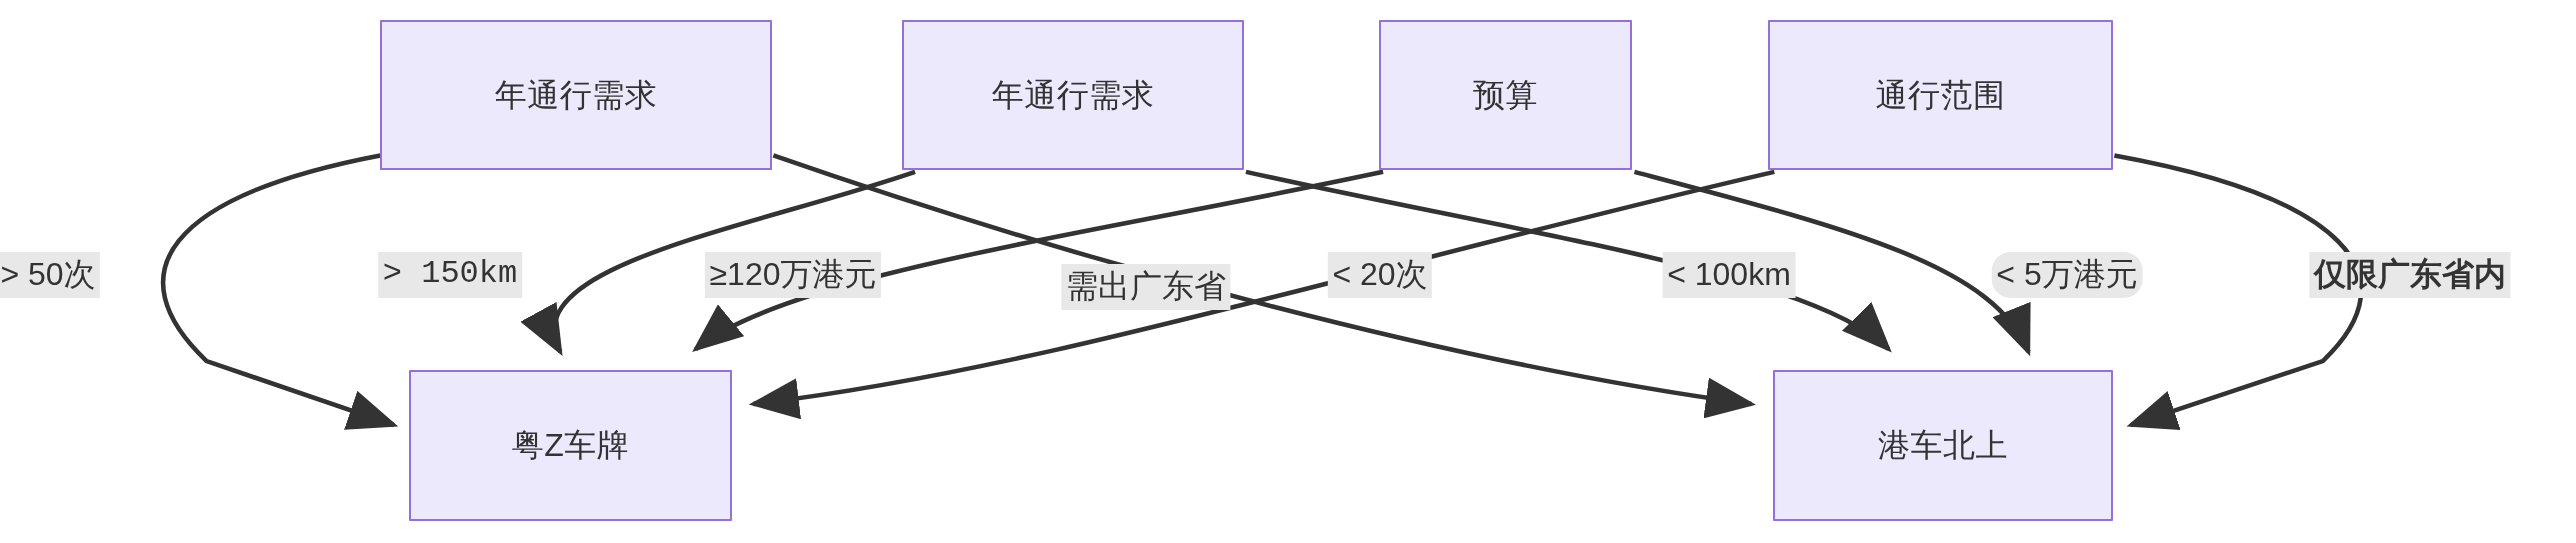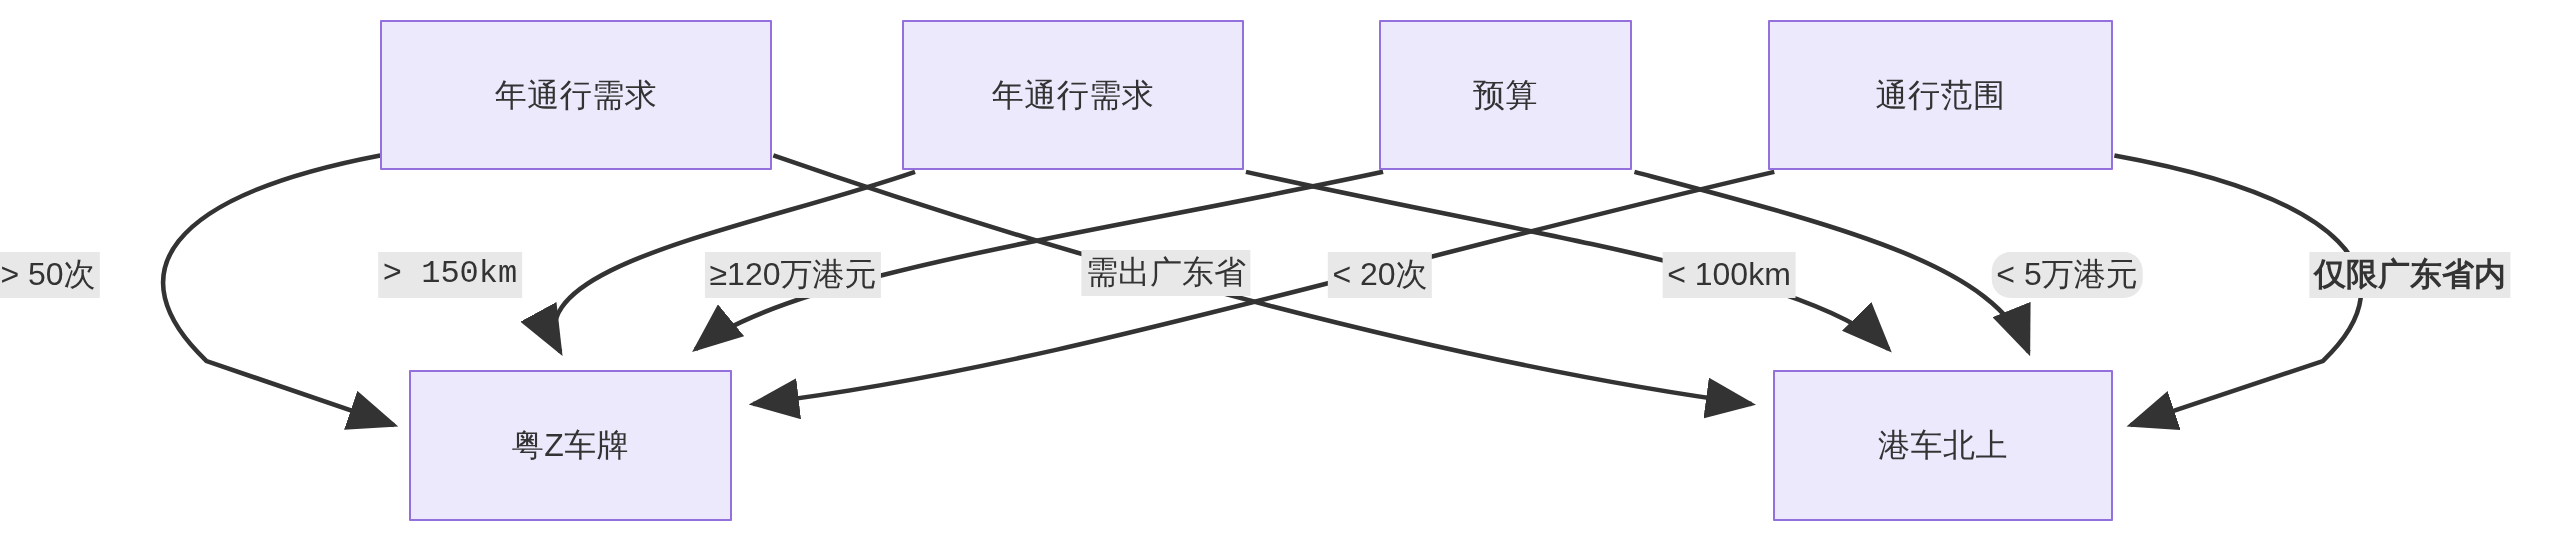--- a/index.html
+++ b/index.html
@@ -105,21 +105,21 @@
   <div class="flow-node" style="left:1773px; top:370px; width:340px; height:151px;">
     <span class="node-label">港车北上</span>
   </div>
 
   <div class="edge-label" style="left:48px; top:252px;">&gt; 50次</div>
 
   <div class="edge-label" style="left:450px; top:252px;font-family:Liberation Mono, monospace;">&gt; 150km</div>
 
   <div class="edge-label" style="left:793px; top:252px;">≥120万港元</div>
 
-  <div class="edge-label" style="left:1146px; top:250px;margin-left:20px;">需出广东省</div>
+  <div class="edge-label" style="left:1146px; top:264px;">需出广东省</div>
 
   <div class="edge-label" style="left:1380px; top:252px;">&lt; 20次</div>
 
   <div class="edge-label" style="left:1729px; top:252px;">&lt; 100km</div>
 
   <div class="edge-label" style="left:2067px; top:252px;border-radius:19px;">&lt; 5万港元</div>
 
   <div class="edge-label" style="left:2410px; top:252px;font-weight:bold;">仅限广东省内</div>
 
 </div>

